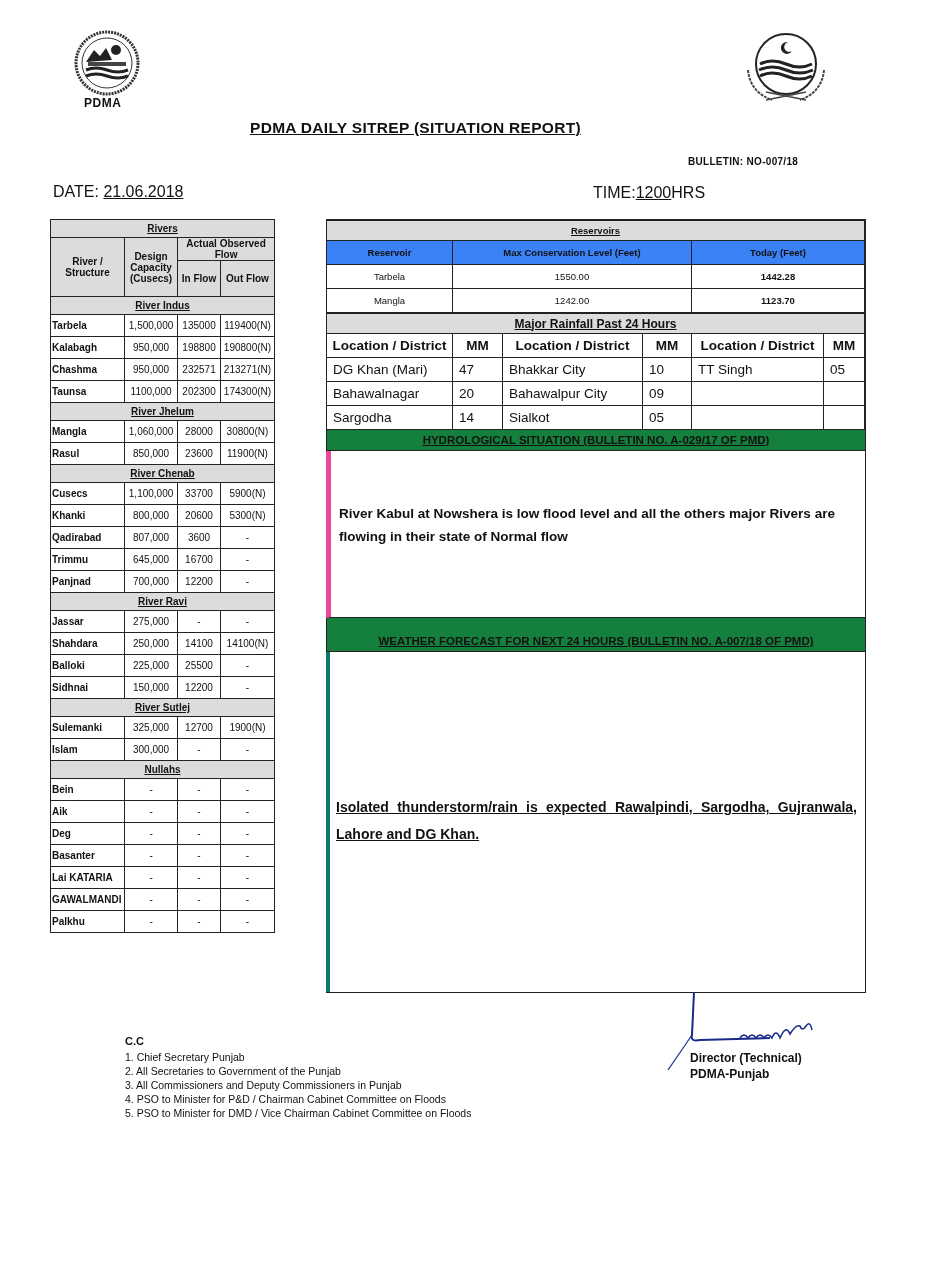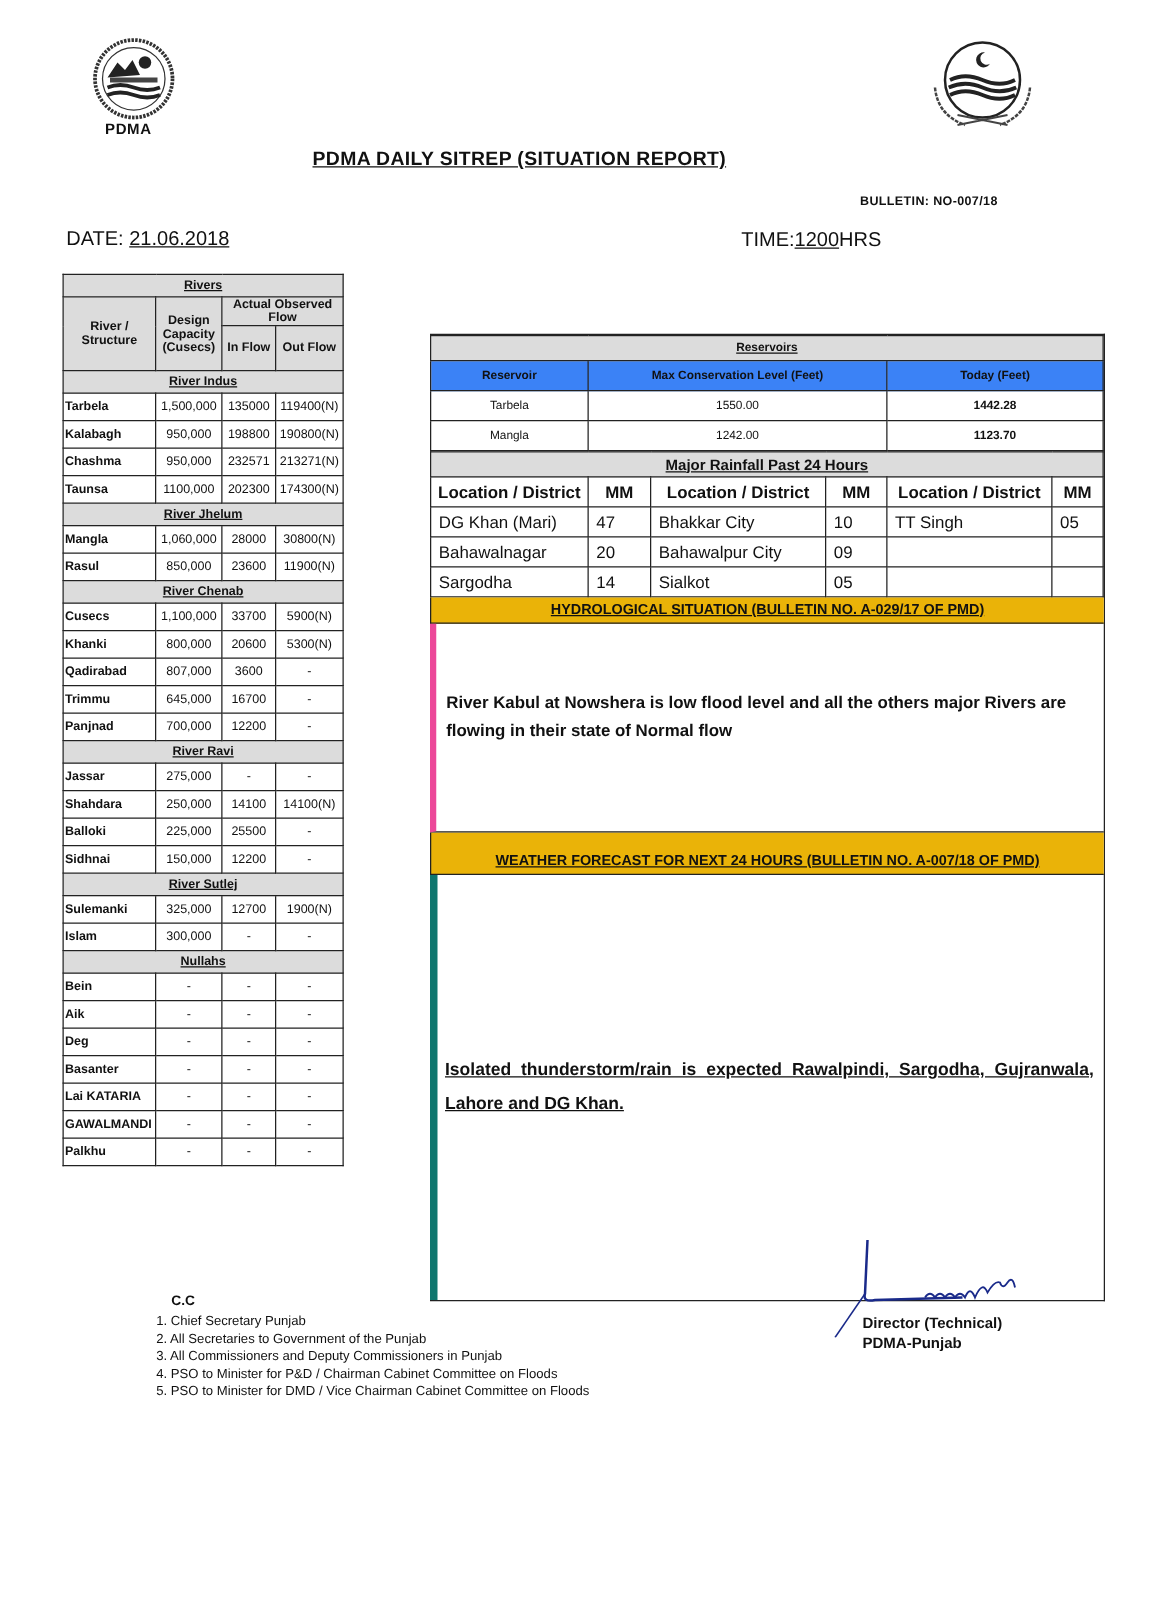--- a/index.html
+++ b/index.html
@@ -19,44 +19,44 @@
 
   table { border-collapse: collapse; }
   .rivers { position: absolute; left: 50px; top: 219px; width: 225px; font-size: 10px; }
   .rivers td, .rivers th { border: 1px solid #222; padding: 0 2px; text-align: center; height: 21px; }
   .rivers th { font-weight: bold; }
   .rivers td.name { text-align: left; font-weight: bold; padding-left: 1px; }
   .rivers tr.sec td { background: #dcdcdc; font-weight: bold; text-decoration: underline; height: 17px; }
   .shade { background: #dcdcdc; }
   .rivers tr.hdr th { height: 20px; }
 
-  .rightcol { position: absolute; left: 344px; top: 219px; width: 539px; border: 1px solid #222; border-left: 0; margin-top: 48px; }
+  .rightcol { position: absolute; left: 326px; top: 219px; width: 539px; border: 1px solid #222; border-left: 0; }
   .res { width: 539px; font-size: 9.5px; }
   .res td, .res th { border: 1px solid #222; text-align: center; height: 21px; }
   .res .sec td { background: #dcdcdc; font-weight: bold; text-decoration: underline; height: 17px; }
   .res th { background: #3b82f6; }
   .rain { width: 539px; font-size: 13.5px; }
   .rain td, .rain th { border: 1px solid #222; height: 21px; }
   .rain th { font-weight: bold; text-align: center; }
   .rain .sec td { background: #dcdcdc; font-weight: bold; text-decoration: underline; text-align: center; font-size: 12px; height: 17px; }
   .rain td.loc { padding-left: 6px; }
   .rain td.mm { padding-left: 6px; }
   .hydro-hdr, .wx-hdr {
-    background: #eab308; font-weight: bold; text-decoration: underline; text-align: center;
+    background: #15803d; font-weight: bold; text-decoration: underline; text-align: center;
     font-size: 11.5px; border-bottom: 1px solid #222; border-left: 1px solid #222;
   }
   .hydro-hdr { height: 20px; line-height: 20px; }
   .hydro-body { height: 166px; border-left: 5px solid #ec4899; border-bottom: 1px solid #222; position: relative; }
   .hydro-text { position: absolute; left: 8px; top: 51px; right: 6px; font-size: 13.5px; font-weight: bold; line-height: 23px; }
   .wx-hdr { height: 33px; line-height: 46px; font-size: 11.5px; }
-  .wx-body { height: 340px; border-left: 6px solid #0f766e; position: relative; }
+  .wx-body { height: 340px; border-left: 4px solid #0f766e; position: relative; }
   .wx-text { position: absolute; left: 6px; top: 142px; right: 8px; font-size: 14px; font-weight: bold; line-height: 27px; text-decoration: underline; text-align: justify; text-align-last: left; }
 
   .cc { left: 125px; top: 1034px; font-size: 10.5px; line-height: 14px; }
-  .cc .cc-title { font-weight: bold; font-size: 11px; margin-bottom: 2px; margin-left: 12px; }
+  .cc .cc-title { font-weight: bold; font-size: 11px; margin-bottom: 2px; }
   .cc .item { white-space: nowrap; }
   .sign { left: 690px; top: 1050px; font-size: 12px; font-weight: bold; line-height: 16px; }
   .sigsvg { left: 660px; top: 990px; width: 210px; height: 80px; }
 </style>
 </head>
 <body>
 
 <svg class="abs pdma-logo" viewBox="0 0 66 66">
   <circle cx="33" cy="33" r="31" fill="none" stroke="#333" stroke-width="3" stroke-dasharray="2 1"></circle>
   <circle cx="33" cy="33" r="25" fill="none" stroke="#333" stroke-width="1"></circle>

